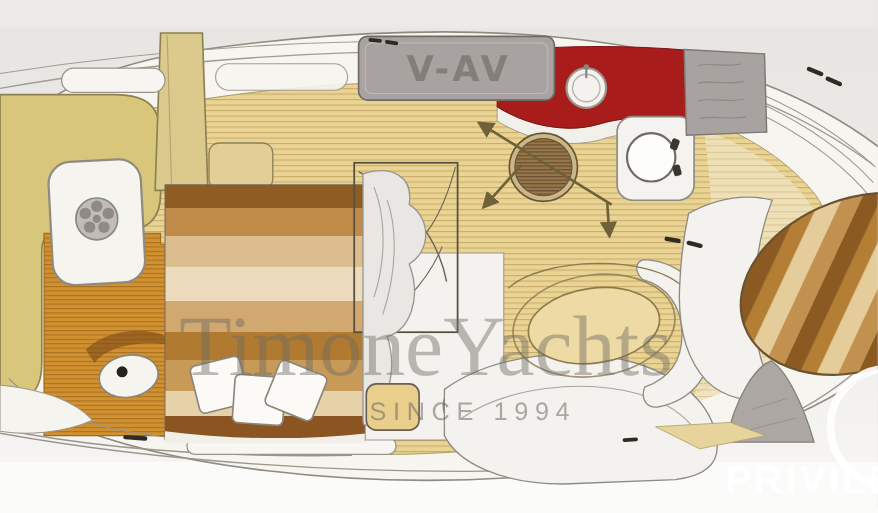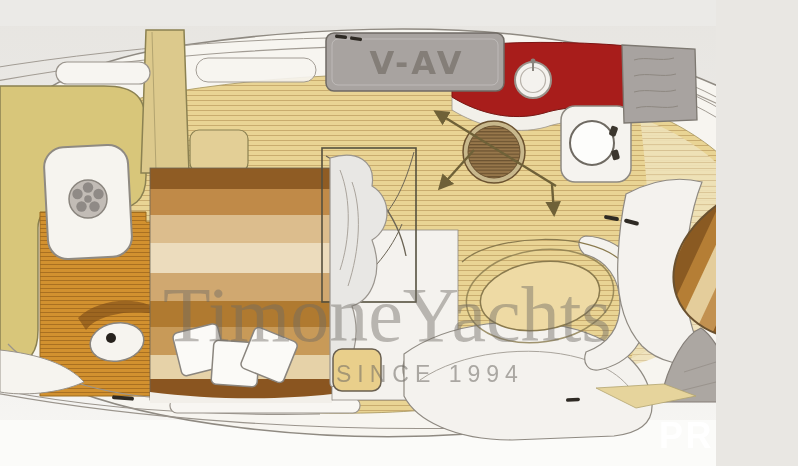--- a/index.html
+++ b/index.html
@@ -1,16 +1,16 @@
 <!DOCTYPE html>
 <html><head>
 <meta charset="utf-8">
 <style>
   html,body{margin:0;padding:0;background:#e9e7e3;}
-  .stage{position:relative;width:716px;height:466px;overflow:hidden;font-family:"Liberation Sans",sans-serif;}
+  .stage{position:relative;width:798px;height:466px;overflow:hidden;font-family:"Liberation Sans",sans-serif;}
   svg{display:block;}
   .wm-brand{font-family:"Liberation Serif",serif;}
   .wm-since{font-family:"Liberation Sans",sans-serif;font-weight:400;}
   .footer-brand{font-family:"Liberation Sans",sans-serif;font-weight:700;}
   .hatch-label{font-family:"DejaVu Sans",sans-serif;font-weight:700;}
 </style>
 </head>
 <body>
 
 <div class="stage">

